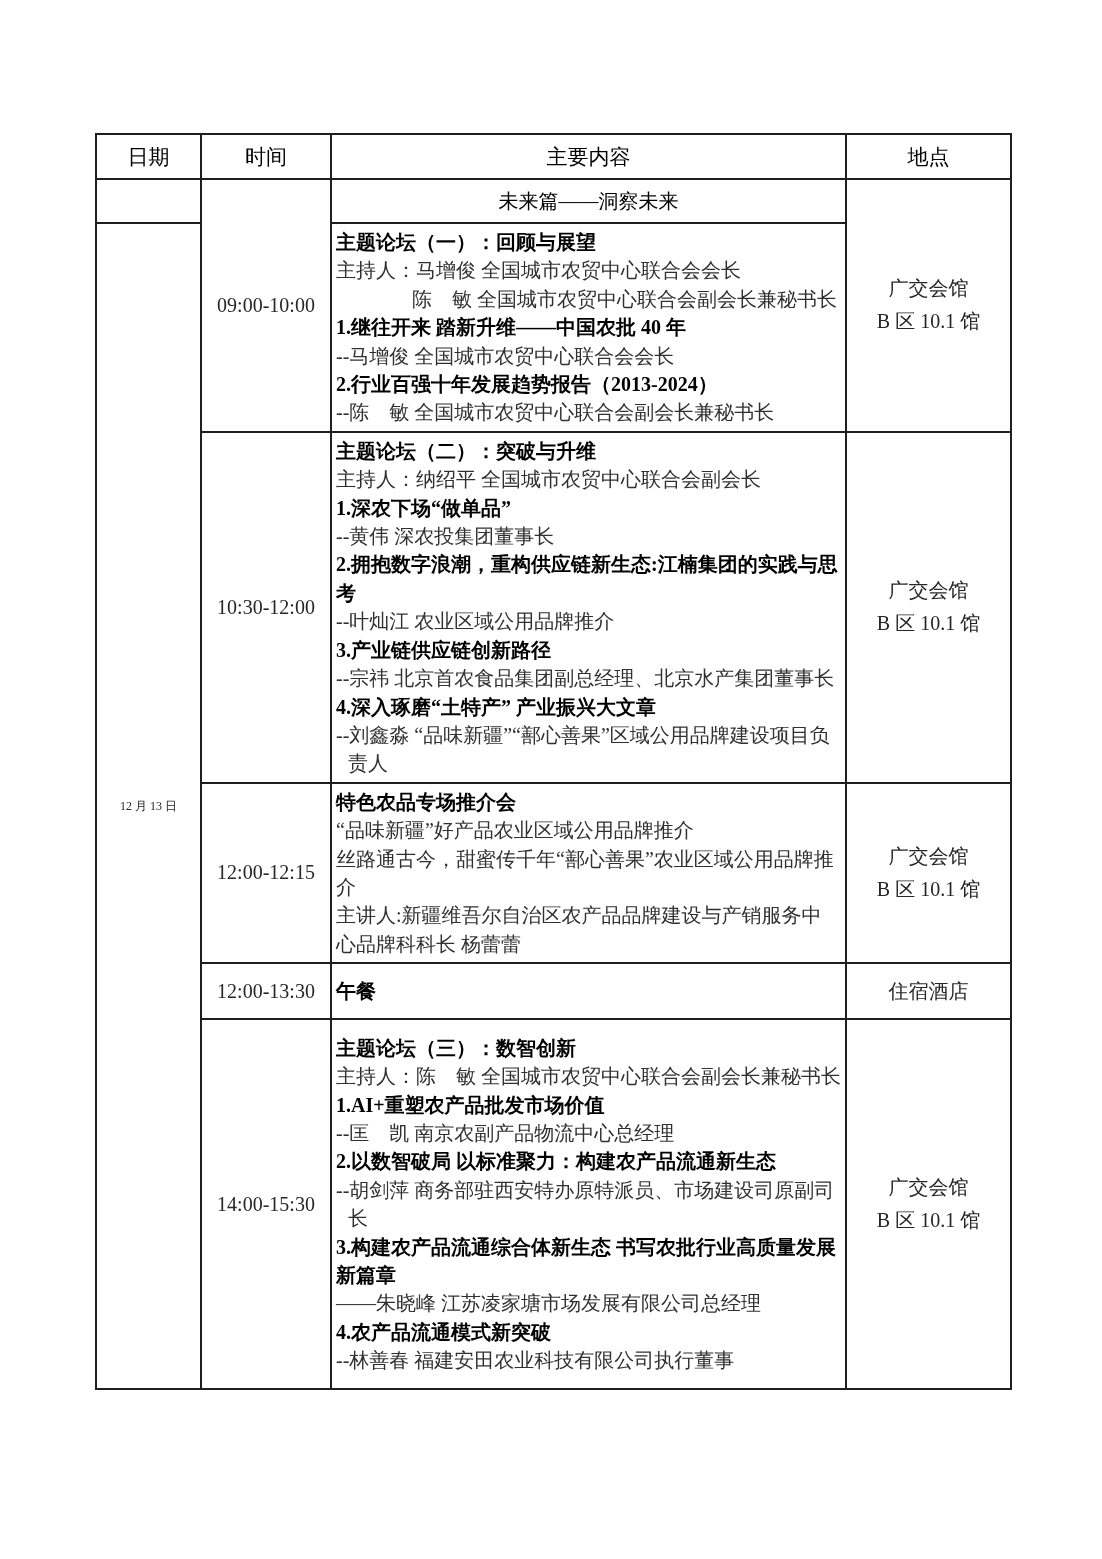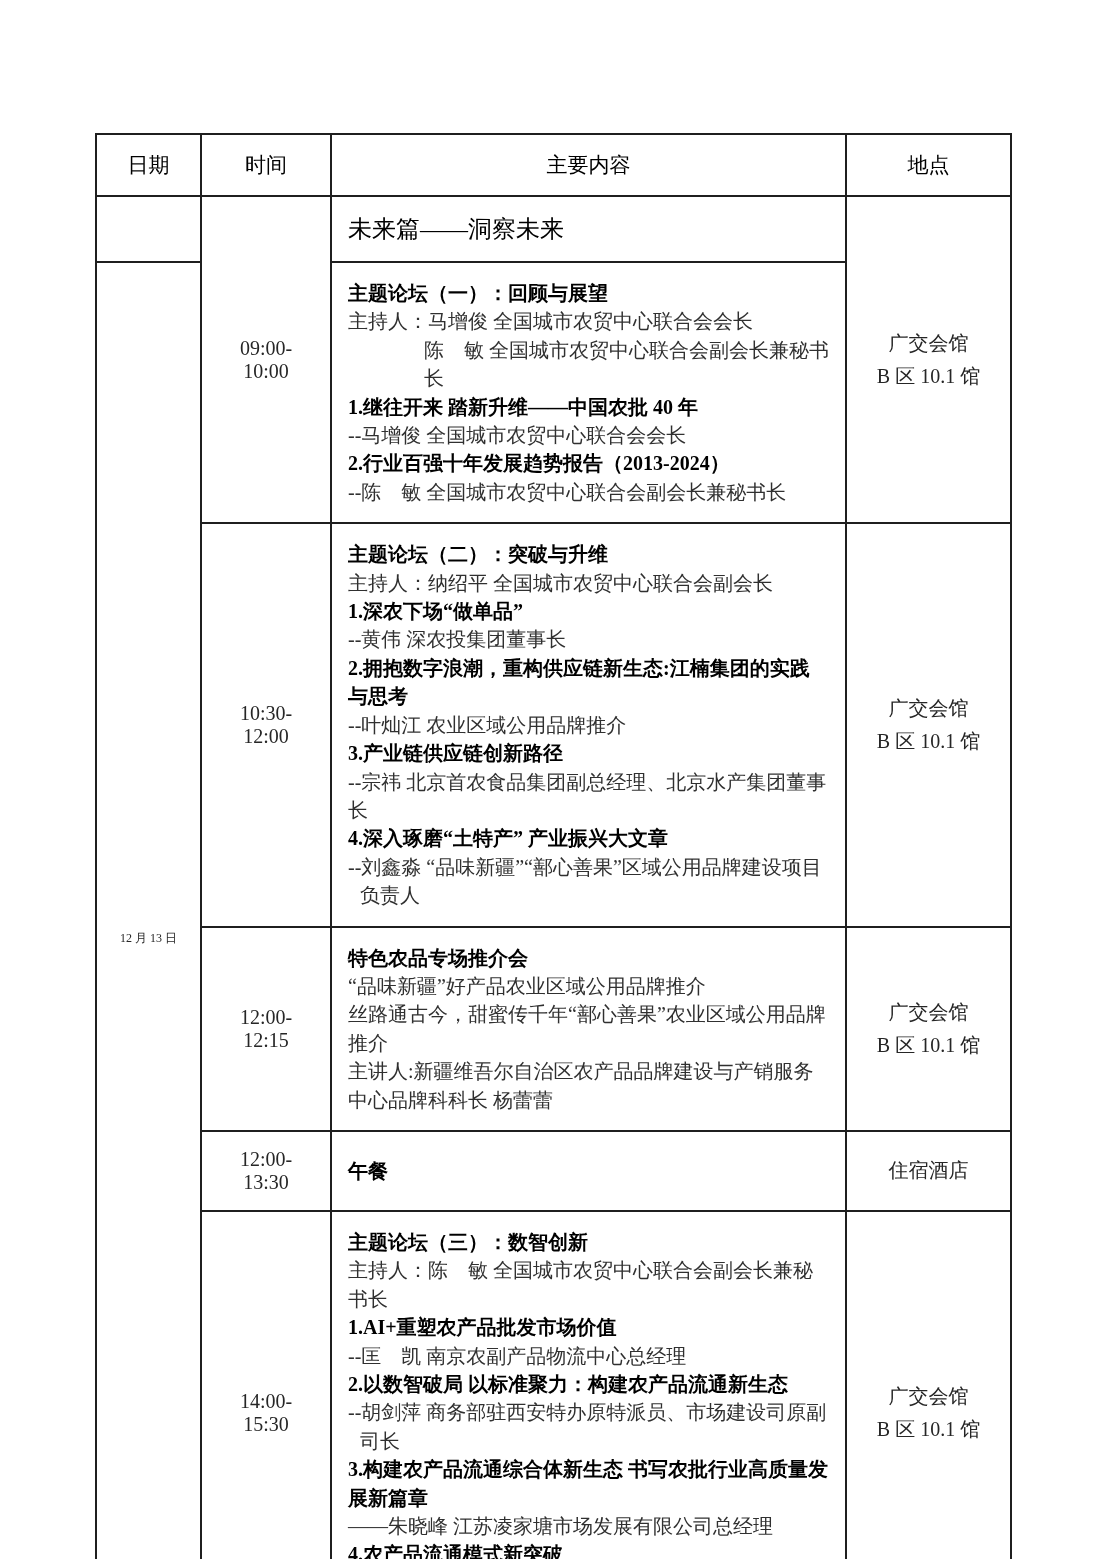--- a/index.html
+++ b/index.html
@@ -9,34 +9,34 @@
     font-family:"Liberation Serif","DejaVu Serif",serif;
     color:#000;
   }
   .page{position:relative;width:1102px;height:1559px;background:#fff;overflow:hidden;}
   table.schedule{
     position:absolute;left:95px;top:133px;
     width:915px;border-collapse:collapse;table-layout:fixed;
   }
   table.schedule td,table.schedule th{
     border:2px solid #1f1f1f;
-    padding:16px;vertical-align:middle;
+    padding:4px;vertical-align:middle;
     font-weight:normal;
     overflow:hidden;
   }
   tr.h-header{height:45px;}
   tr.h-banner{height:44px;}
   tr.h-f1{height:205px;}
   tr.h-f2{height:340px;}
   tr.h-promo{height:174px;}
   tr.h-lunch{height:56px;}
   tr.h-f3{height:370px;}
 
   th.col-h{font-size:21px;font-weight:700;text-align:center;color:#000;}
-  td.banner{font-size:24px;font-weight:700;text-align:left;color:#000;}
+  td.banner{font-size:20px;font-weight:700;text-align:center;color:#000;}
   td.date-cell{font-size:12px;text-align:center;color:#262626;}
   td.time-cell{font-size:20px;text-align:center;color:#262626;}
   td.time-merged{padding-top:90px;margin-top:32px;}
   td.venue-cell{font-size:20px;text-align:center;color:#262626;line-height:33px;margin-top:20px;}
   td.venue-merged{padding-top:64px;}
   td.content-cell{padding:6px 8px 6px 10px;}
   .ln{font-size:20px;line-height:28.4px;color:#303030;text-align:left;}
   .b{font-weight:700;color:#000;}
   .host2{padding-left:76px;}
   .hang{padding-left:12px;text-indent:-12px;}

